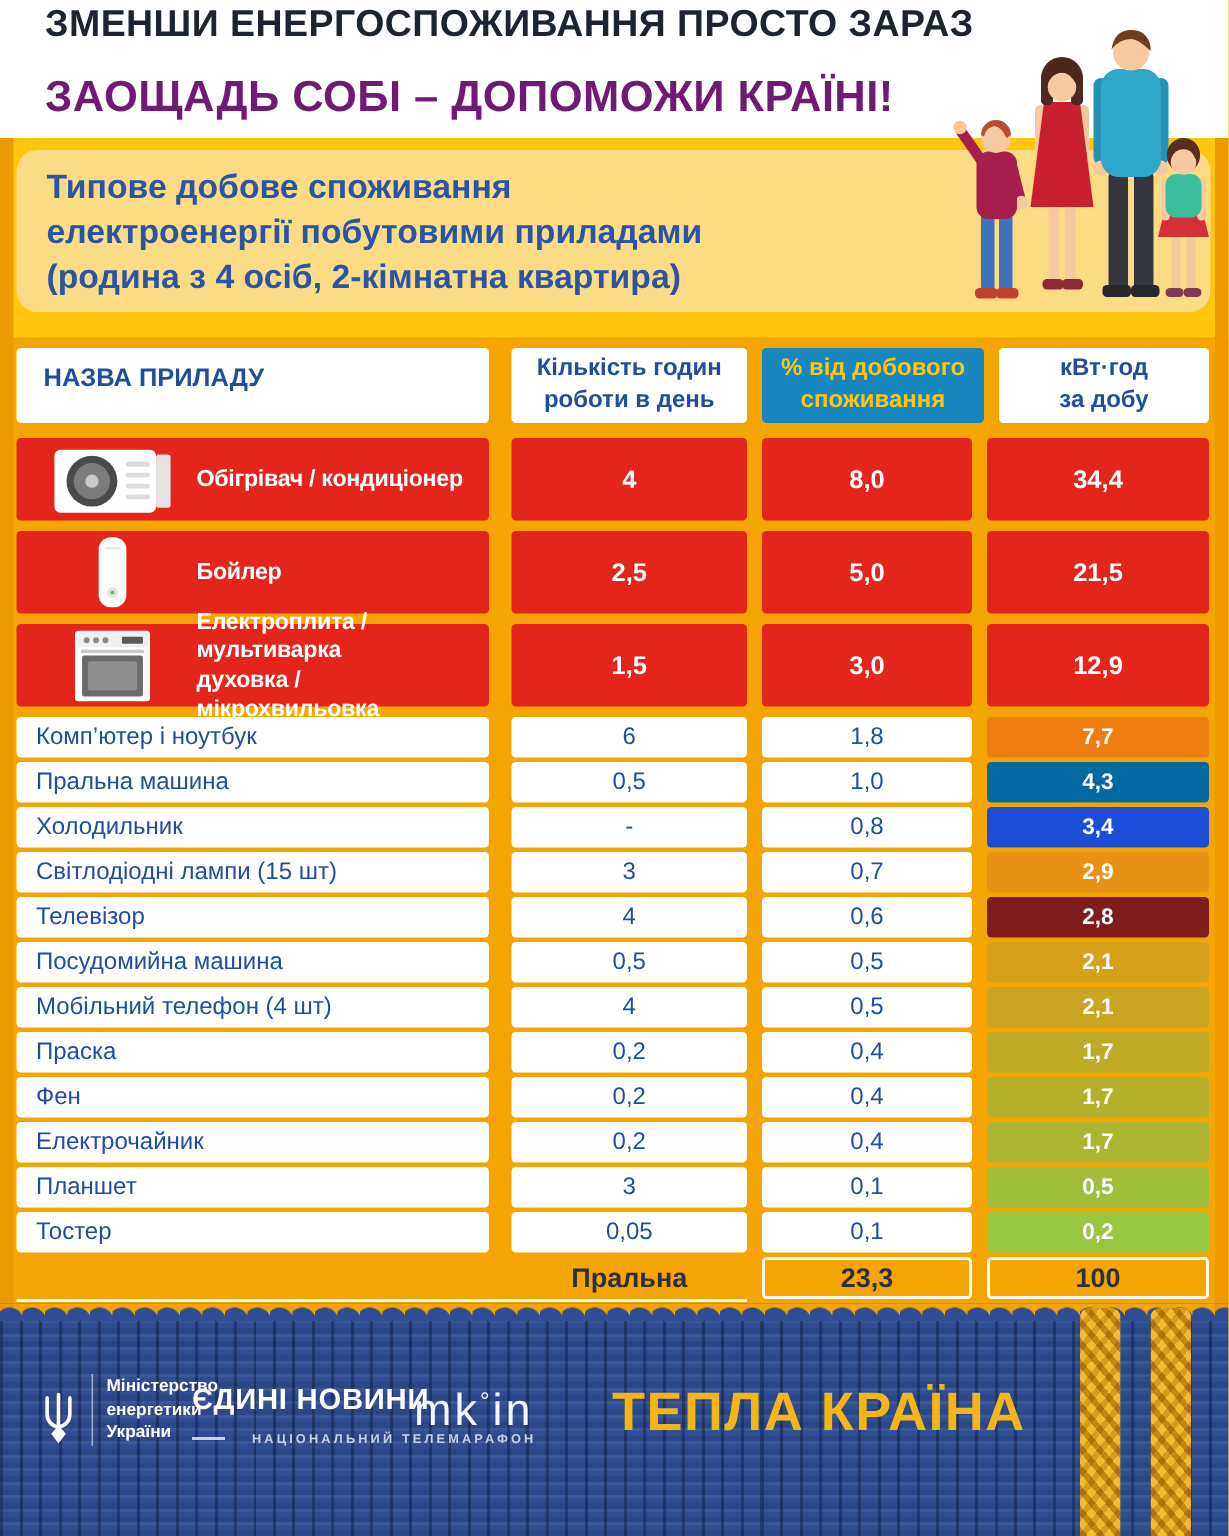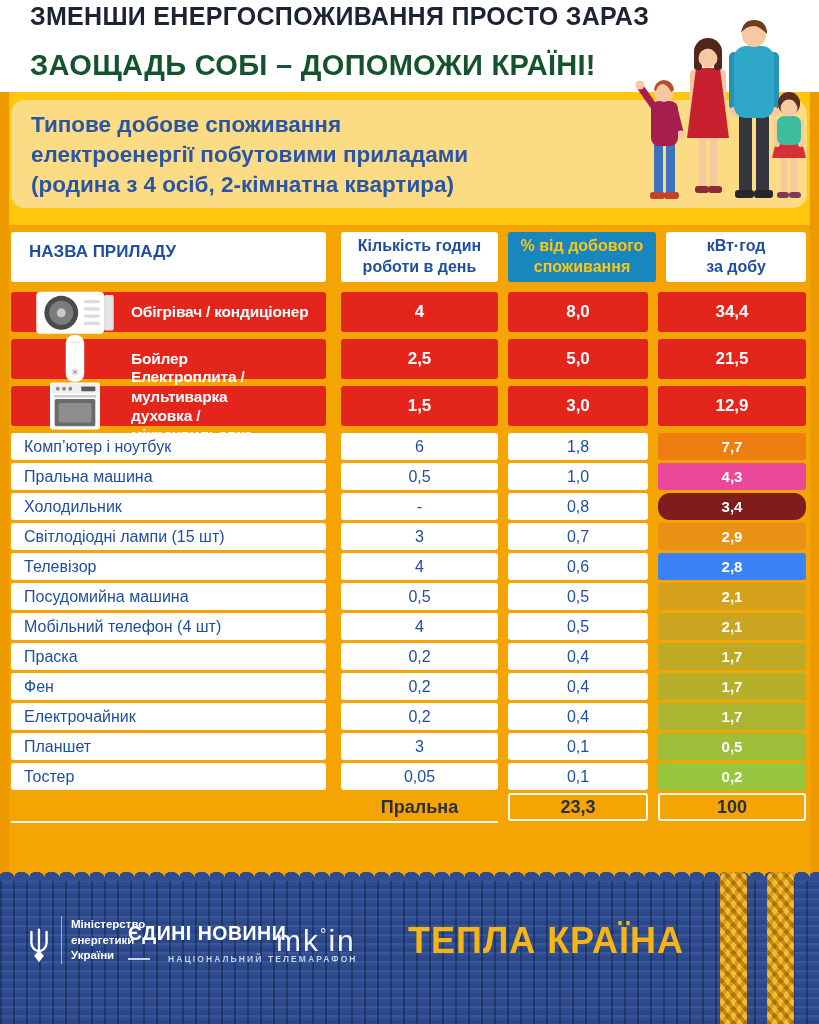--- a/index.html
+++ b/index.html
@@ -3,21 +3,21 @@
 <meta charset="utf-8">
 <style>
   html,body { margin:0; padding:0; }
   .poster {
     position:relative; width:819px; height:1024px; overflow:hidden;
     background:#FFC60E; font-family:"Liberation Sans", sans-serif;
   }
   
   .top-band { position:absolute; top:0; left:0; width:819px; height:92px; background:#ffffff; }
   .title1 { position:absolute; left:30px; top:2px; font-size:25px; font-weight:800; color:#1B2430; letter-spacing:.3px; white-space:nowrap; }
-  .title2 { position:absolute; left:30px; top:49px; font-size:29px; font-weight:800; color:#14532d; letter-spacing:.3px; white-space:nowrap; }
+  .title2 { position:absolute; left:30px; top:49px; font-size:29px; font-weight:800; color:#701a75; letter-spacing:.3px; white-space:nowrap; }
 
   
   .side-shade { position:absolute; top:92px; height:788px; width:9px; background:#EC9A00; z-index:1; }
   .side-shade.left { left:0; } .side-shade.right { right:0; }
 
   
   .subtitle-box { position:absolute; left:11px; top:100px; width:796px; height:108px; background:#FBDC85; border-radius:14px; z-index:2; }
   .subtitle-text { position:absolute; left:20px; top:10px; font-size:22.5px; line-height:1.34; font-weight:600; color:#2A55A5; white-space:pre-line; }
 
   .family { position:absolute; left:630px; top:2px; width:182px; height:206px; z-index:5; }
@@ -27,21 +27,21 @@
   .table { position:absolute; left:11px; top:232px; width:795px; z-index:3; }
   .trow { display:flex; margin-bottom:3px; }
   .cell { border-radius:3px; display:flex; align-items:center; justify-content:center; box-sizing:border-box; }
   .c1 { width:315px; } .c2 { width:157px; margin-left:15px; } .c3 { width:140px; margin-left:10px; } .c4 { width:148px; margin-left:10px; }
 
   .header-row { height:50px; margin-bottom:10px; }
   .header-row .cell { background:#fff; color:#1F4E9E; font-weight:800; font-size:16px; text-align:center; white-space:pre-line; line-height:1.3; }
   .header-row .c1 { justify-content:flex-start; align-items:flex-start; padding:9px 0 12px 18px; font-size:17px; text-align:left; }
   .header-row .c4 { background:#1787BE; color:#FFC516; }
 
-  .featured-row { height:40px; margin-bottom:7px; }
+  .featured-row { height:55px; margin-bottom:7px; }
   .featured-row .cell { background:#E3251B; color:#fff; font-weight:800; font-size:17px; }
   .featured-row .c1 { justify-content:flex-start; padding-left:8px; }
   .icon-wrap { width:112px; display:flex; align-items:center; justify-content:center; flex:none; }
   .featured-name { font-size:15.5px; line-height:1.25; white-space:pre-line; letter-spacing:-.2px; }
 
   .normal-row { height:27px; }
   .normal-row .cell { background:#fff; color:#1F4E9E; font-weight:400; font-size:16px; }
   .normal-row .c1 { justify-content:flex-start; padding-left:13px; }
   .normal-row .c4 { color:#fff; font-weight:800; font-size:15px; }
 
@@ -242,39 +242,39 @@
       <div class="trow normal-row">
     <div class="cell c1">Комп’ютер і ноутбук</div>
     <div class="cell c2">6</div>
     <div class="cell c3">1,8</div>
     <div class="cell c4" style="background: rgb(238, 125, 18);">7,7</div>
   </div>
       <div class="trow normal-row">
     <div class="cell c1">Пральна машина</div>
     <div class="cell c2">0,5</div>
     <div class="cell c3">1,0</div>
-    <div class="cell c4" style="background: #ec4899;">4,3</div>
+    <div class="cell c4" style="background: #0369a1;">4,3</div>
   </div>
       <div class="trow normal-row">
     <div class="cell c1">Холодильник</div>
     <div class="cell c2">-</div>
     <div class="cell c3">0,8</div>
-    <div class="cell c4" style="background: #7f1d1d; border-radius: 12px;">3,4</div>
+    <div class="cell c4" style="background: #1d4ed8;">3,4</div>
   </div>
       <div class="trow normal-row">
     <div class="cell c1">Світлодіодні лампи (15 шт)</div>
     <div class="cell c2">3</div>
     <div class="cell c3">0,7</div>
     <div class="cell c4" style="background: rgb(232, 145, 20);">2,9</div>
   </div>
       <div class="trow normal-row">
     <div class="cell c1">Телевізор</div>
     <div class="cell c2">4</div>
     <div class="cell c3">0,6</div>
-    <div class="cell c4" style="background: #3b82f6;">2,8</div>
+    <div class="cell c4" style="background: #7f1d1d;">2,8</div>
   </div>
       <div class="trow normal-row">
     <div class="cell c1">Посудомийна машина</div>
     <div class="cell c2">0,5</div>
     <div class="cell c3">0,5</div>
     <div class="cell c4" style="background: rgb(213, 160, 26);">2,1</div>
   </div>
       <div class="trow normal-row">
     <div class="cell c1">Мобільний телефон (4 шт)</div>
     <div class="cell c2">4</div>

